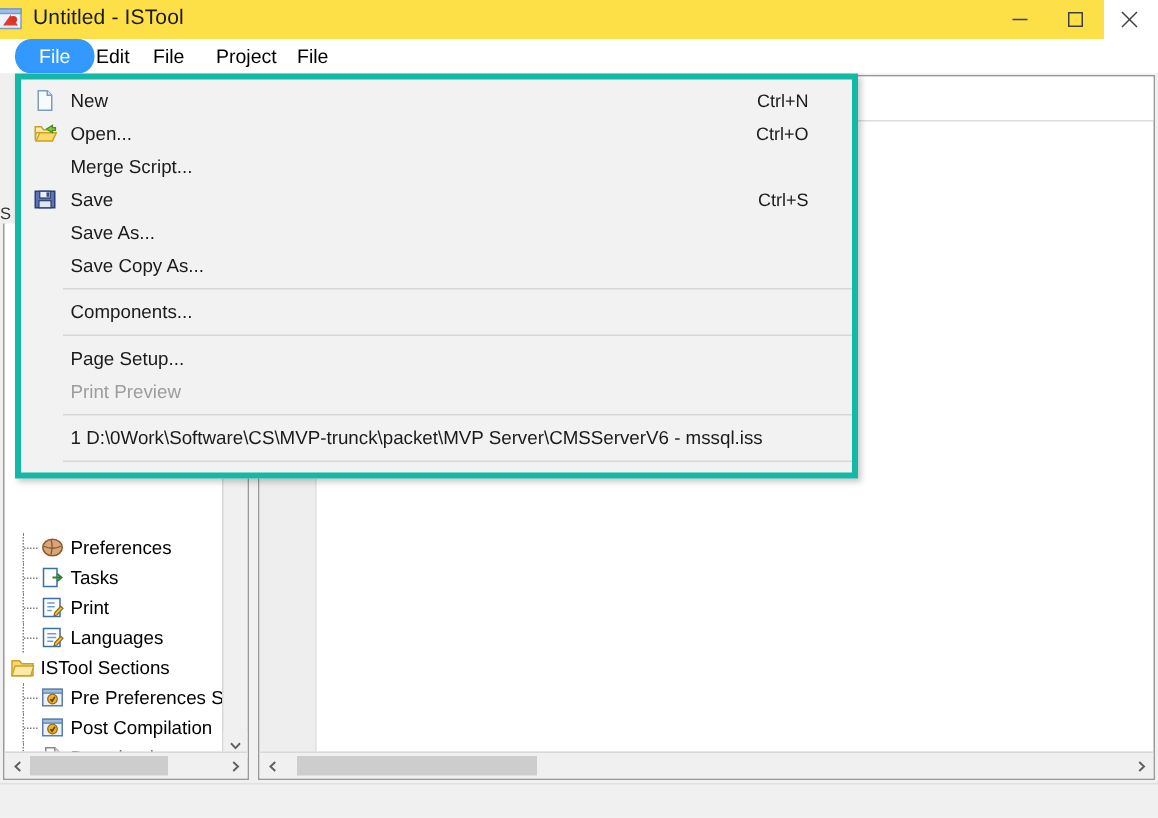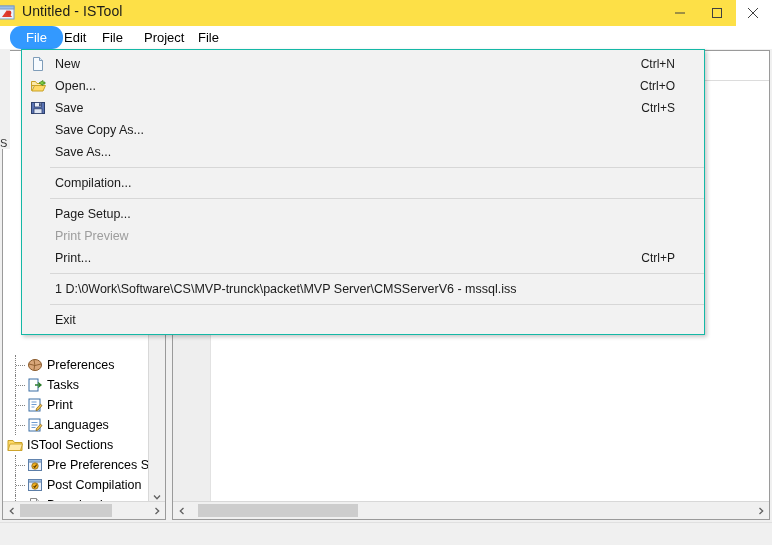--- a/index.html
+++ b/index.html
@@ -232,27 +232,26 @@
     position: absolute;
     left: 0px; top: 88px;
     font-size: 11px;
     color: #333;
   }
 
   
   #file-menu {
     position: absolute;
     left: 10px; top: 49px;
-    width: 684px;
+    width: 562px;
     background: #f2f2f2;
-    border: 1px solid #14b8a6;
+    border: 4px solid #14b8a6;
     box-shadow: 2px 2px 4px rgba(0,0,0,.22);
     padding: 3px 0 3px 0;
     box-sizing: border-box;
-    margin-left: 11px;
   }
   .mrow {
     position: relative;
     height: 22px;
     cursor: default;
     white-space: nowrap;
   }
   .mrow .m-icon {
     position: absolute;
     left: 8px; top: 3px;
@@ -467,51 +466,47 @@
     <div class="mrow">
       <span class="m-icon"><svg width="16" height="16" viewBox="0 0 16 16">
           <path d="M1.5 12.5 v-9 h4 l1.5 2 h5 v2 h-10 z" fill="#fde9a9" stroke="#c9a227" stroke-width="1"></path>
           <path d="M2 13 l2.5-5.5 h11 L13 13 z" fill="#ffd966" stroke="#c9a227" stroke-width="1"></path>
           <path d="M9 5 l4-2.5 v1.6 h2 v1.8 h-2 v1.6 z" fill="#7ac943" stroke="#4a8a22" stroke-width=".8"></path>
         </svg></span>
       <span class="m-label">Open...</span>
       <span class="m-accel">Ctrl+O</span>
     </div>
     <div class="mrow">
+      <span class="m-label">Merge Script...</span>
+    </div>
+    <div class="mrow">
       <span class="m-icon"><svg width="16" height="16" viewBox="0 0 16 16">
           <rect x="1.5" y="2.5" width="13" height="11" fill="#5b74b5" stroke="#2d3f6b" stroke-width="1"></rect>
           <rect x="4.5" y="2.5" width="7" height="4.5" fill="#e8edf7" stroke="#2d3f6b" stroke-width=".8"></rect>
           <rect x="9" y="3.2" width="1.8" height="3" fill="#3a4d7d"></rect>
           <rect x="4" y="8.8" width="8" height="4.7" fill="#dfe6f3" stroke="#2d3f6b" stroke-width=".8"></rect>
         </svg></span>
       <span class="m-label">Save</span>
       <span class="m-accel">Ctrl+S</span>
     </div>
     <div class="mrow">
+      <span class="m-label">Save As...</span>
+    </div>
+    <div class="mrow">
       <span class="m-label">Save Copy As...</span>
     </div>
-    <div class="mrow">
-      <span class="m-label">Save As...</span>
-    </div>
     <div class="msep"></div>
     <div class="mrow">
-      <span class="m-label">Compilation...</span>
+      <span class="m-label">Components...</span>
     </div>
     <div class="msep"></div>
     <div class="mrow">
       <span class="m-label">Page Setup...</span>
     </div>
     <div class="mrow disabled">
       <span class="m-label">Print Preview</span>
-    </div>
-    <div class="mrow">
-      <span class="m-label">Print...</span>
-      <span class="m-accel">Ctrl+P</span>
     </div>
     <div class="msep"></div>
     <div class="mrow recent">
       <span class="m-label">1 D:\0Work\Software\CS\MVP-trunck\packet\MVP Server\CMSServerV6 - mssql.iss</span>
     </div>
     <div class="msep"></div>
-    <div class="mrow">
-      <span class="m-label">Exit</span>
-    </div>
   </div>
 
 </body></html>

